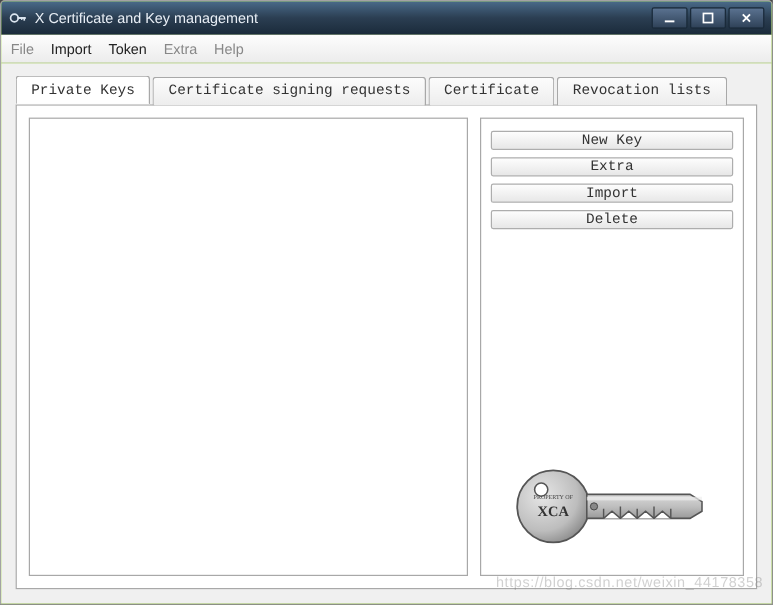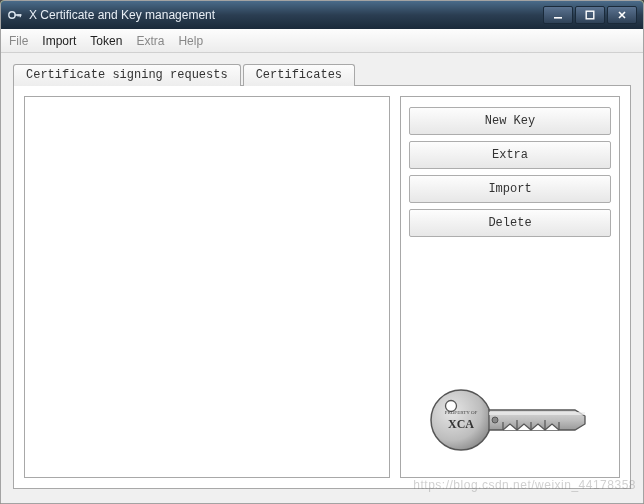--- a/index.html
+++ b/index.html
@@ -15,21 +15,21 @@
   .menubar { height: 24px; background: linear-gradient(to bottom,#fdfdfd,#ececec); border-bottom: 1px solid #d0d0d0; display: flex; align-items: center; padding: 0 8px; gap: 14px; }
   .menuitem { color: #888; font-size: 12px; cursor: default; }
   .menuitem.active { color: #222; }
   .client { padding: 10px 12px 12px 12px; background: #f0f0f0; height: calc(100% - 52px); }
   .tabs { display: flex; position: relative; z-index: 2; }
   .tab { font-family: "Courier New", monospace; font-size: 12px; padding: 3px 12px 4px 12px; border: 1px solid #a8a8a8; border-bottom: none; background: linear-gradient(to bottom,#fcfcfc,#ededed); margin-right: 2px; border-radius: 3px 3px 0 0; color: #333; cursor: default; position: relative; top: 1px; }
   .tab.active { background: #fff; border-bottom: 1px solid #fff; z-index: 3; padding-top: 4px; top: 0; }
   .tabpanel { border: 1px solid #a8a8a8; background: #fff; height: calc(100% - 24px); display: flex; padding: 10px; gap: 10px; }
   .listpane { flex: 1; border: 1px solid #a8a8a8; background: #fff; }
   .sidepane { width: 220px; border: 1px solid #a8a8a8; background: #fff; padding: 10px 8px; display: flex; flex-direction: column; }
-  .btn { height: 28px; margin-bottom: 6px; border: 1px solid #adadad; background: linear-gradient(to bottom,#fdfdfd,#e7e7e7); border-radius: 2px; font-family: "Courier New", monospace; font-size: 12px; color: #333; display: flex; align-items: center; justify-content: center; cursor: default; }
+  .btn { height: 16px; margin-bottom: 6px; border: 1px solid #adadad; background: linear-gradient(to bottom,#fdfdfd,#e7e7e7); border-radius: 2px; font-family: "Courier New", monospace; font-size: 12px; color: #333; display: flex; align-items: center; justify-content: center; cursor: default; }
   .btn:last-of-type { margin-bottom: 0; }
   .keyart { margin-top: auto; align-self: center; padding-bottom: 4px; }
   .watermark { position: absolute; right: 8px; bottom: 12px; color: rgba(120,120,120,0.35); font-size: 12px; letter-spacing: 0.5px; pointer-events: none; }
 </style>
 </head>
 <body>
 
 <div class="window">
   <div class="titlebar">
     <span class="icon">
@@ -63,22 +63,24 @@
   <div class="menubar">
     <span class="menuitem">File</span>
     <span class="menuitem active">Import</span>
     <span class="menuitem active">Token</span>
     <span class="menuitem">Extra</span>
     <span class="menuitem">Help</span>
   </div>
 
   <div class="client">
     <div class="tabs">
+      <div class="tab active">Private Keys</div>
       <div class="tab">Certificate signing requests</div>
-      <div class="tab">Certificates</div>
+      <div class="tab">Certificate</div>
+      <div class="tab">Revocation lists</div>
     </div>
     <div class="tabpanel">
       <div class="listpane"></div>
       <div class="sidepane">
         <div class="btn">New Key</div>
         <div class="btn">Extra</div>
         <div class="btn">Import</div>
         <div class="btn">Delete</div>
         <div class="keyart">
           <svg width="170" height="80" viewBox="0 0 170 80">

